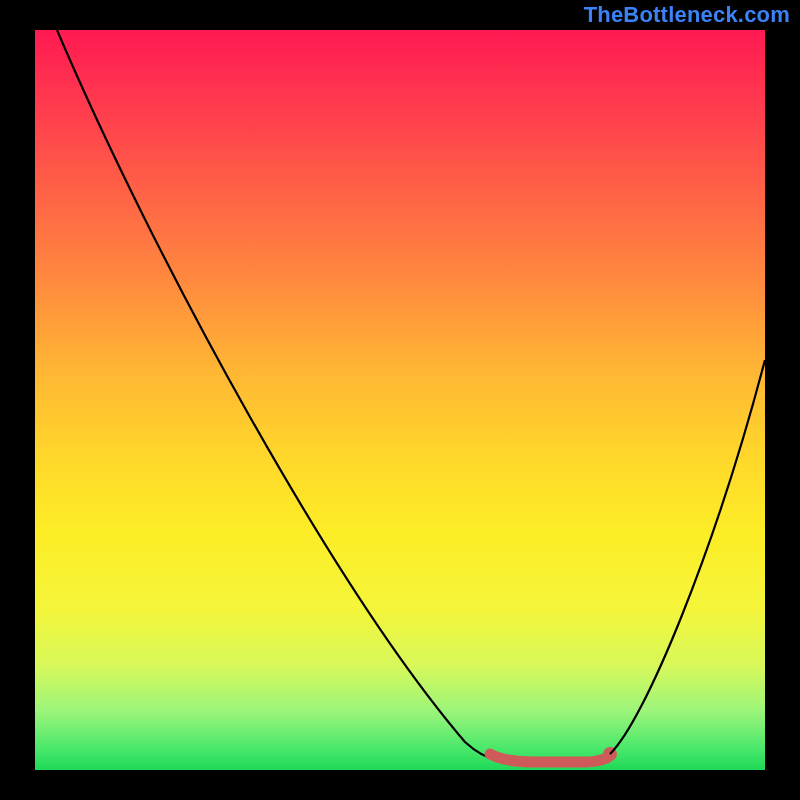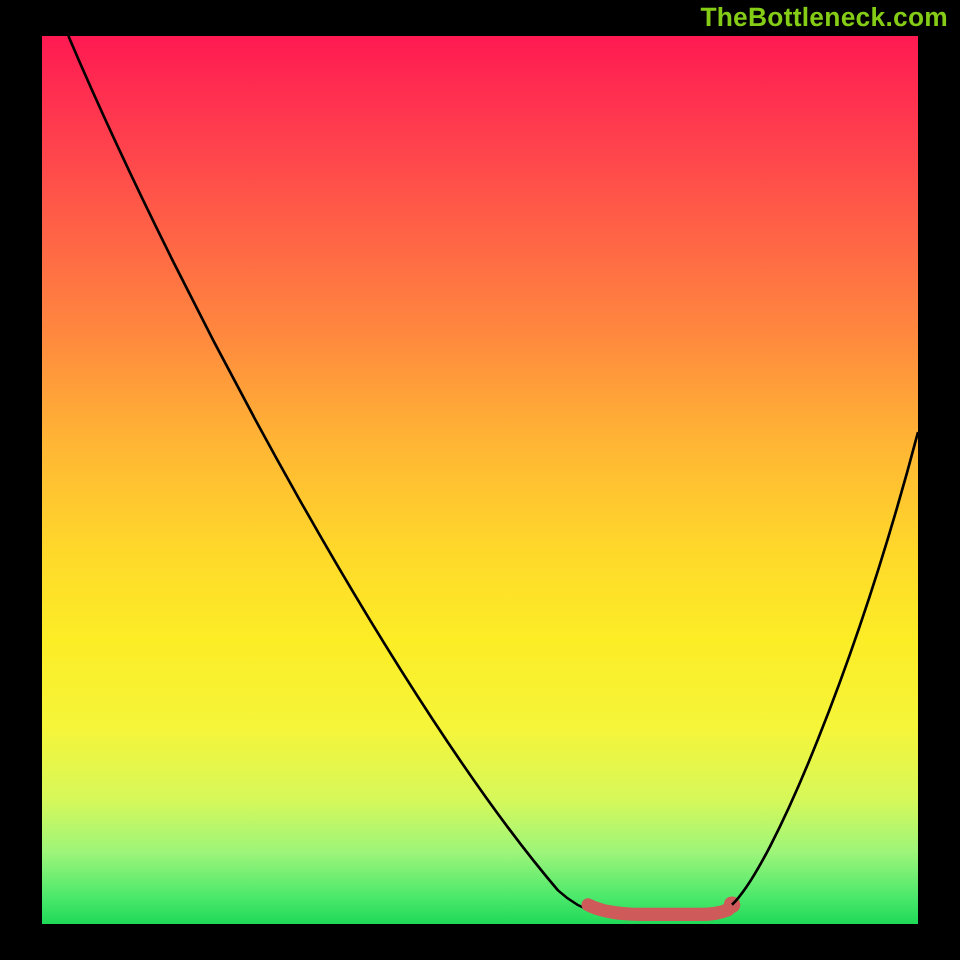--- a/index.html
+++ b/index.html
@@ -16,21 +16,21 @@
     height: 800px;
     background: #000;
   }
   .attribution {
     position: absolute;
     top: 2px;
     right: 10px;
     font-family: Arial, Helvetica, sans-serif;
     font-size: 22px;
     font-weight: 600;
-    color: #84cc16;
+    color: #3b82f6;
     letter-spacing: 0.2px;
   }
   .plot {
     position: absolute;
     left: 35px;
     top: 30px;
     width: 730px;
     height: 740px;
     
     background: linear-gradient(to bottom,

